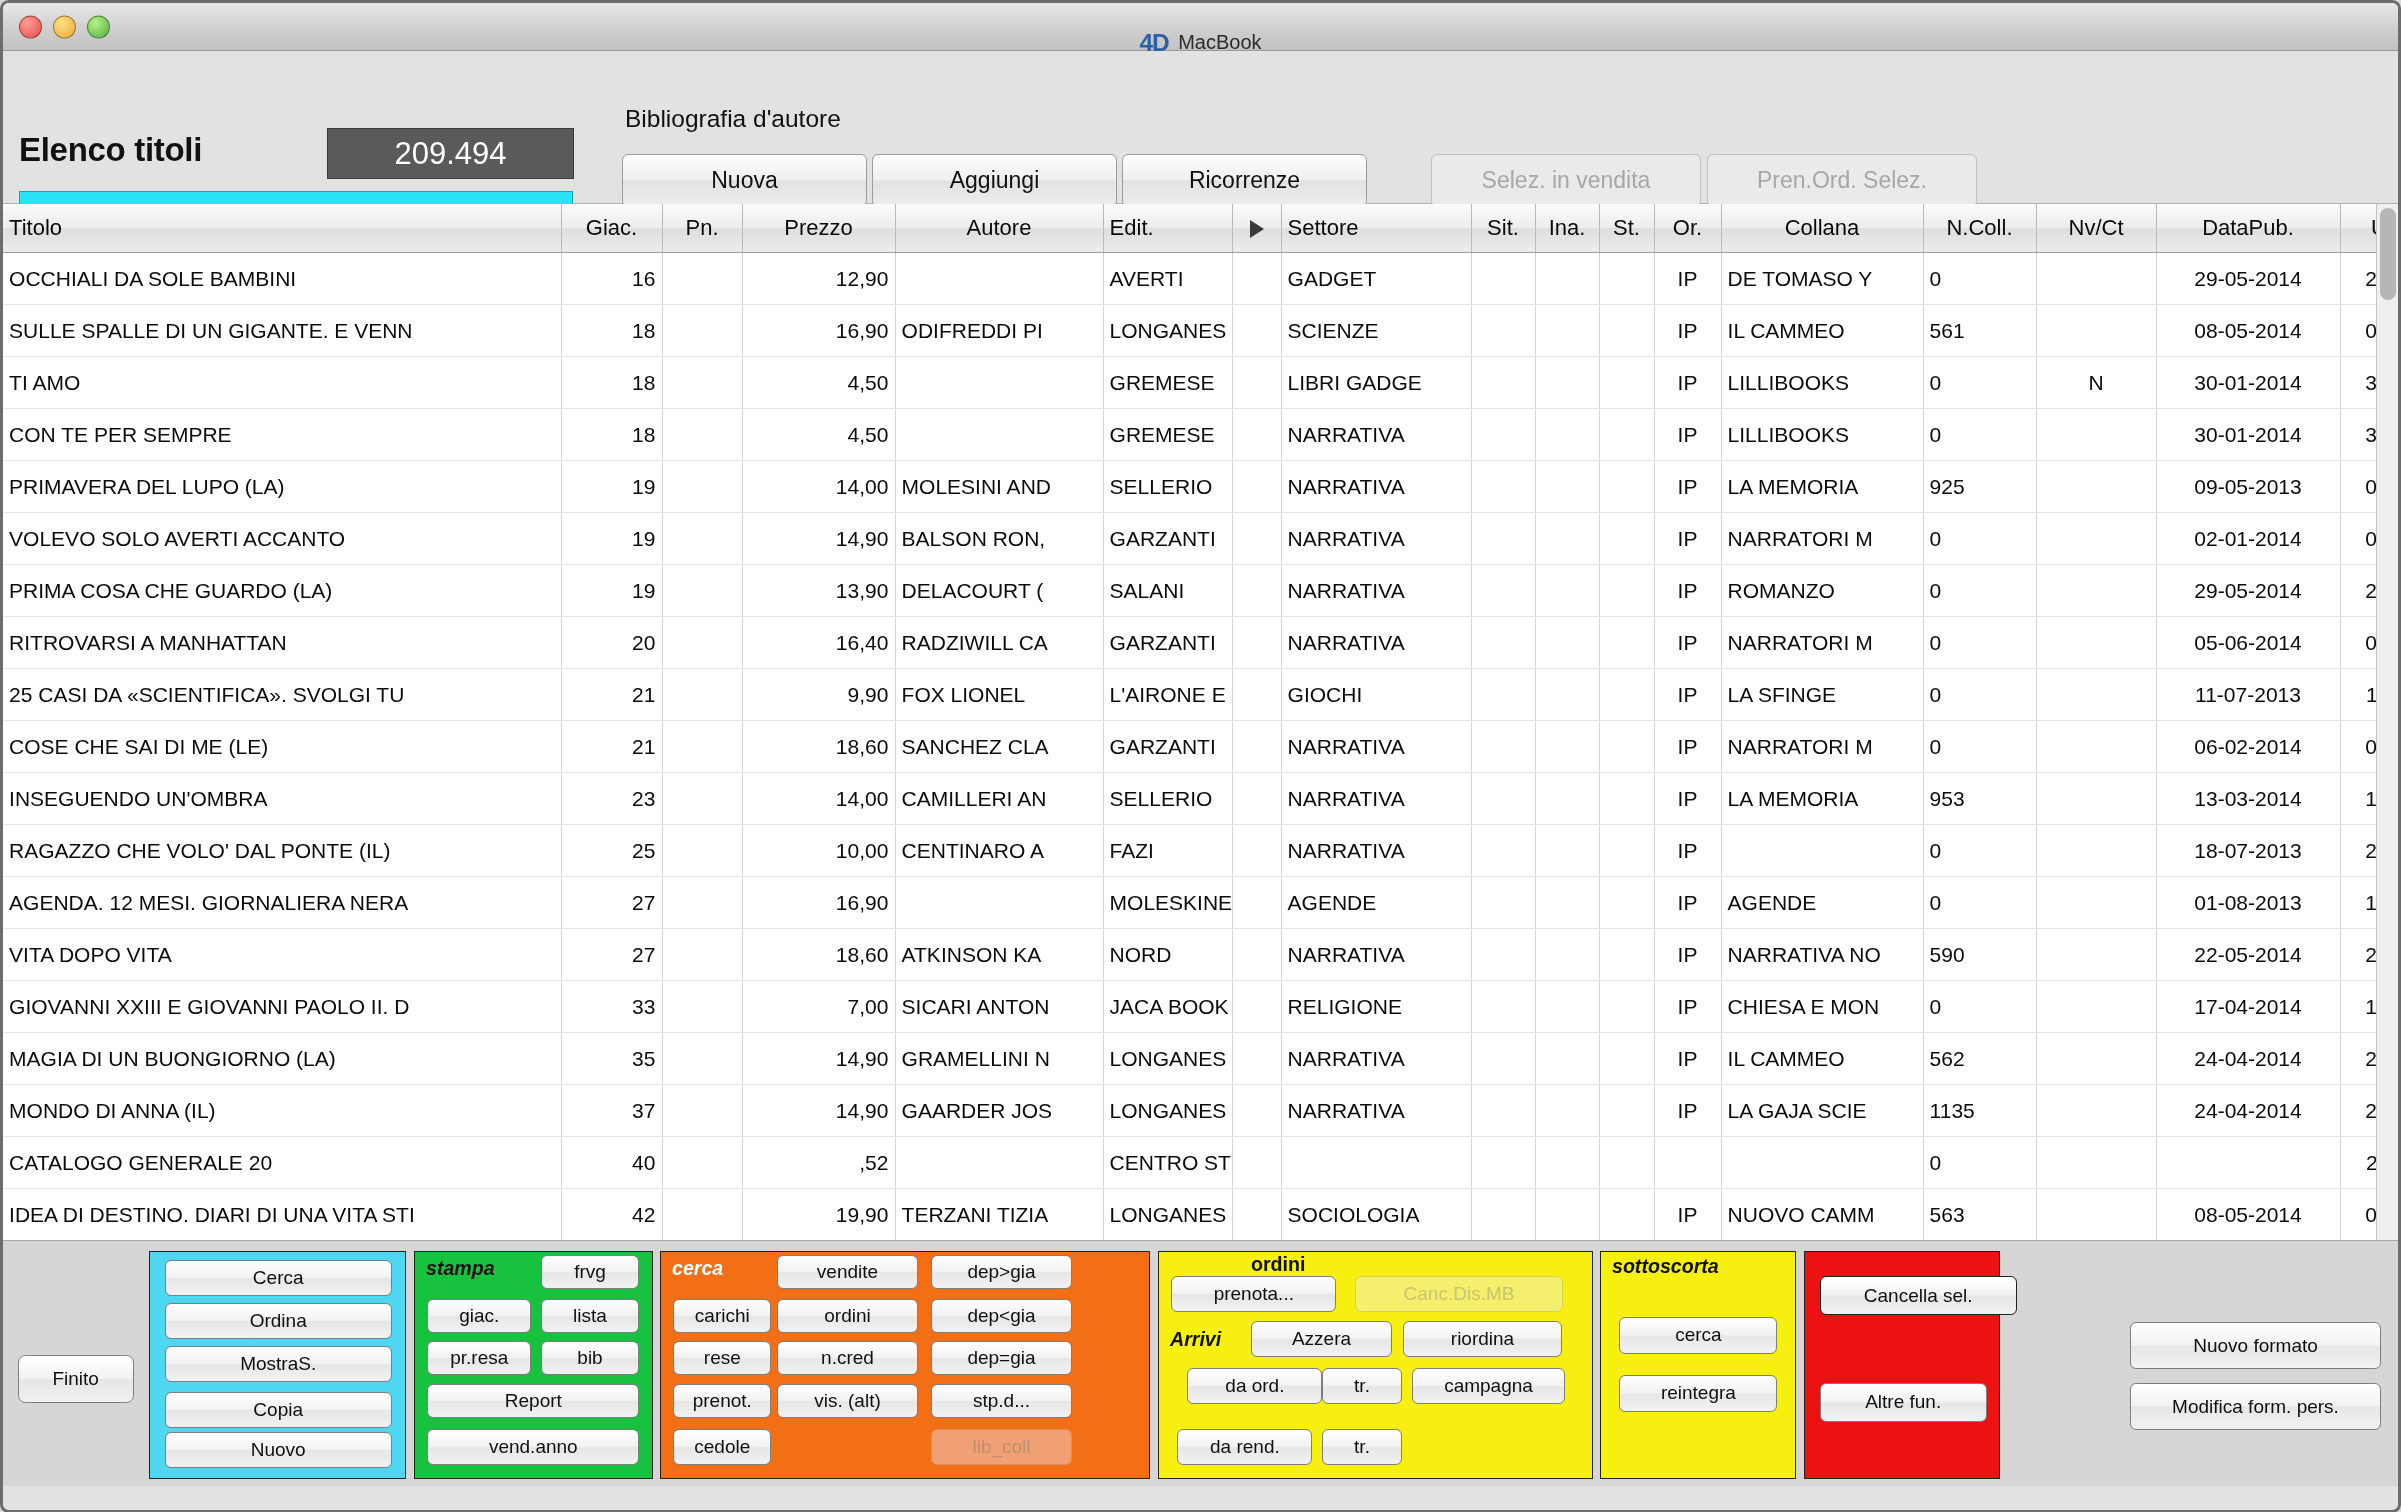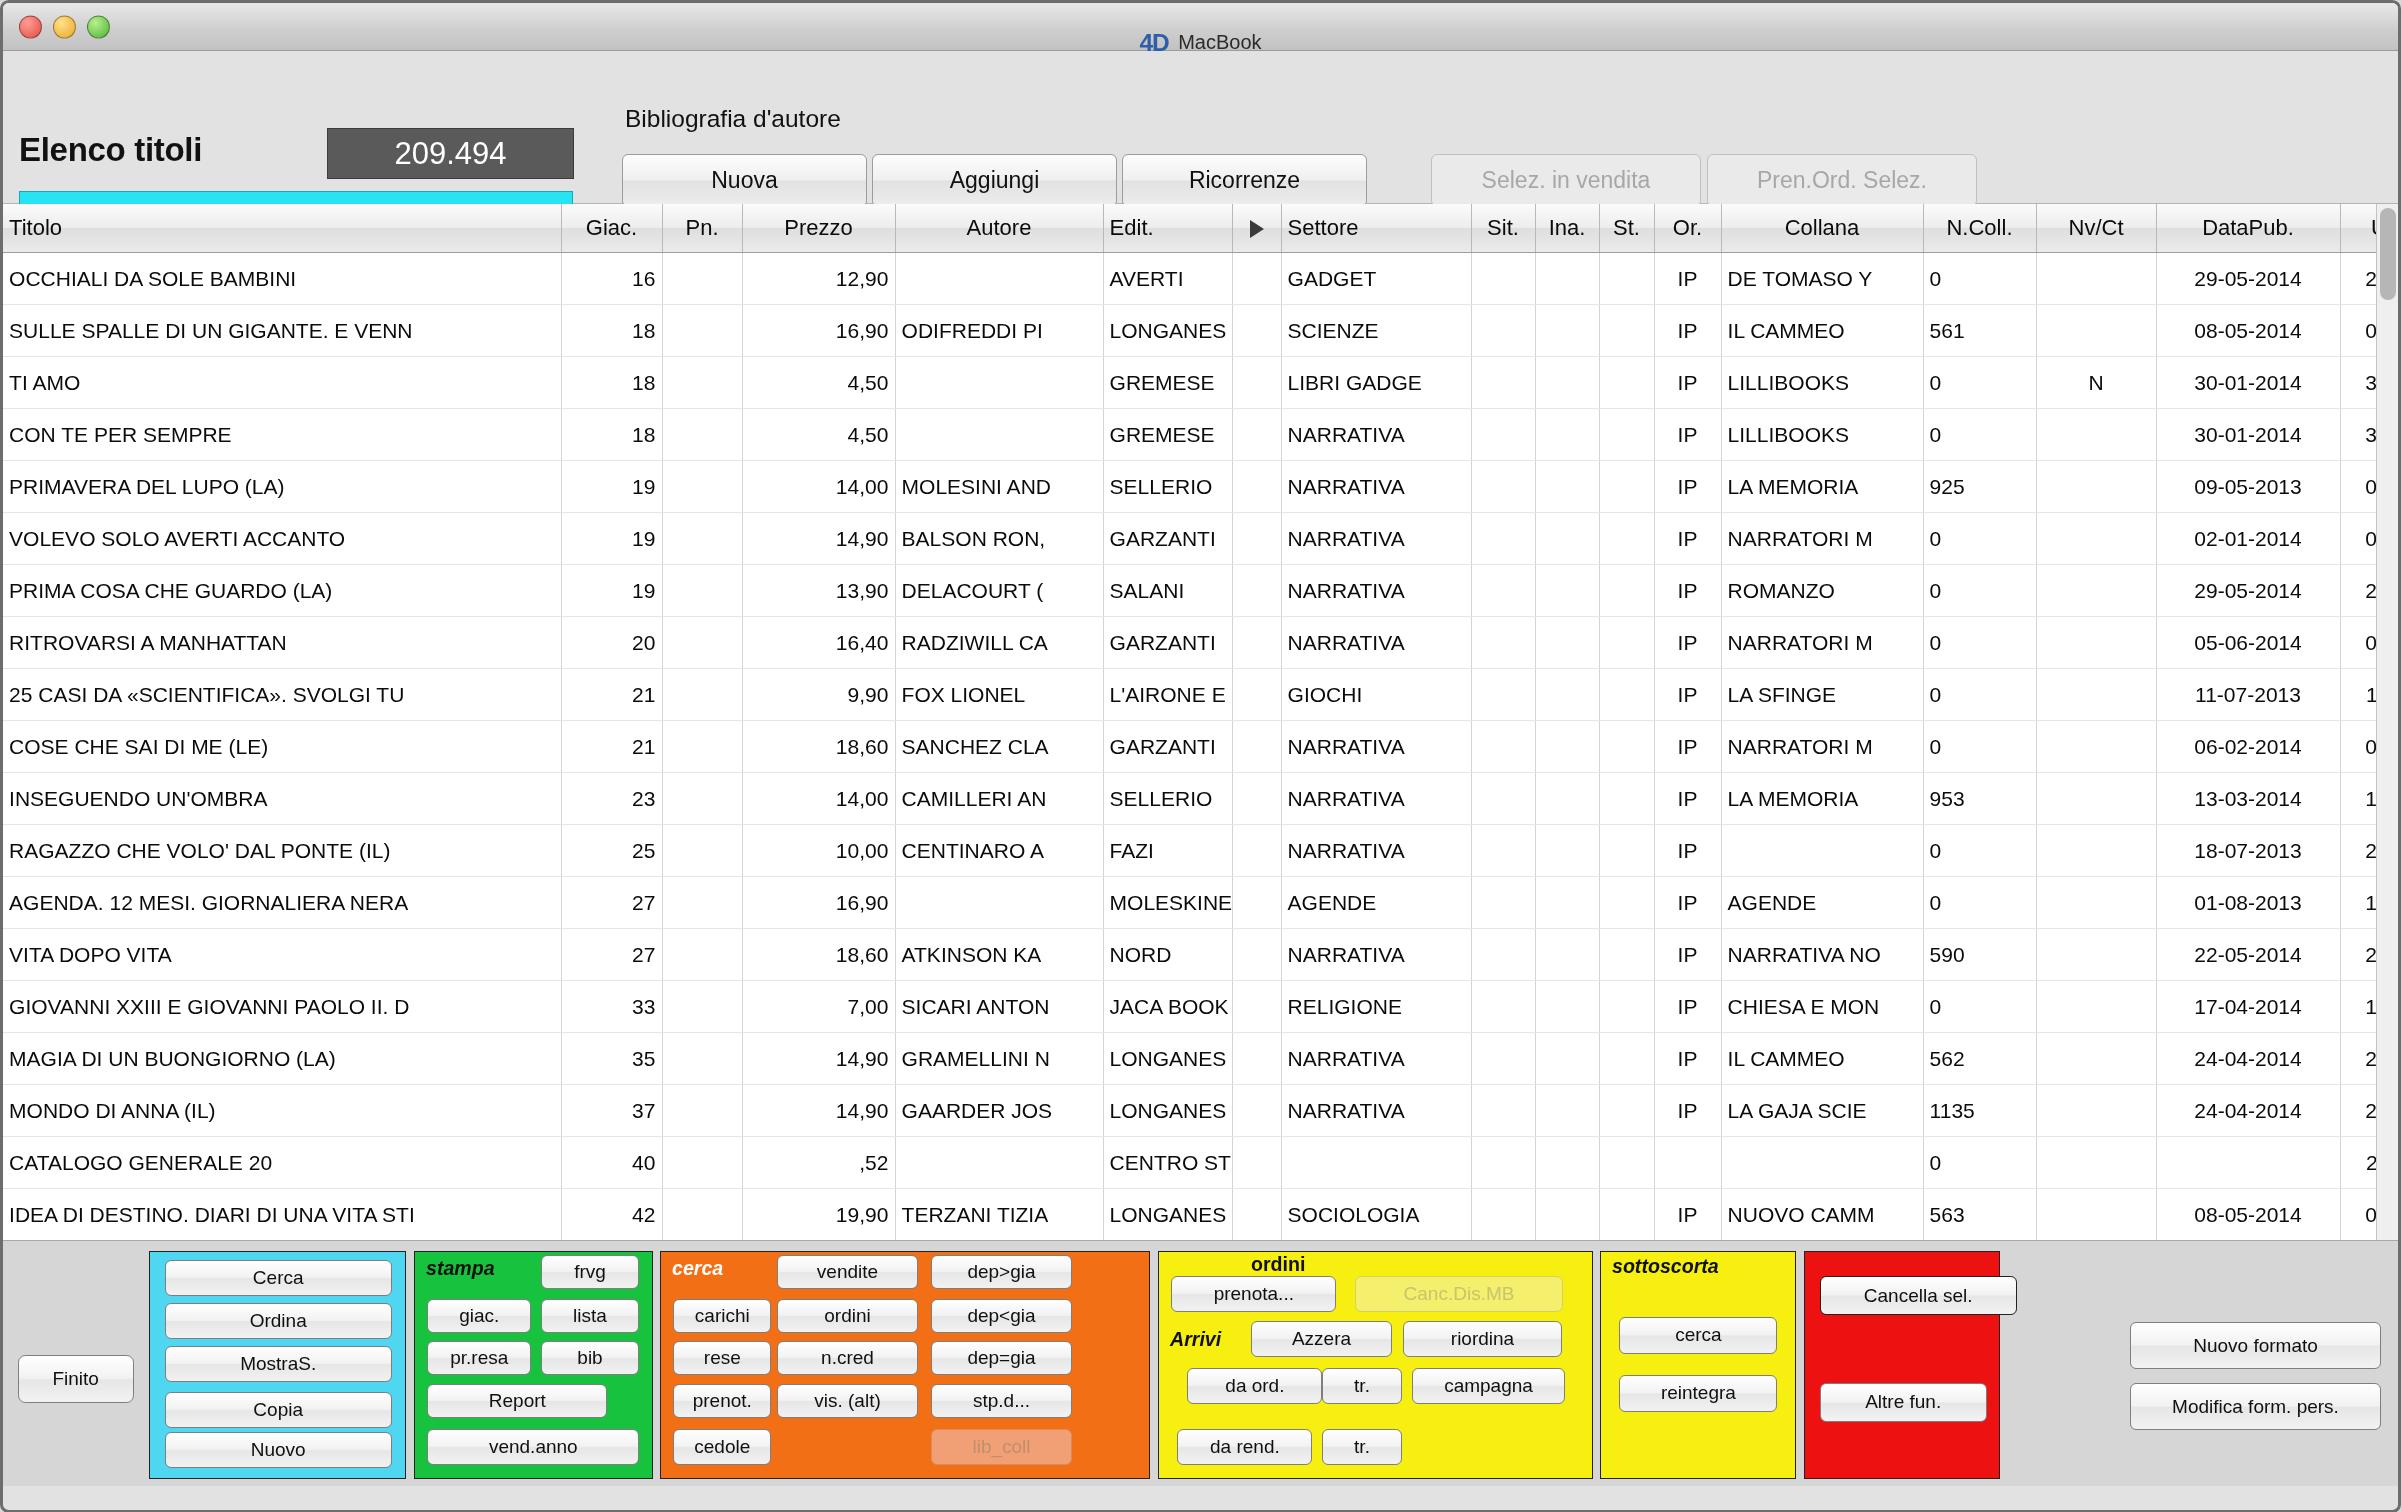--- a/index.html
+++ b/index.html
@@ -712,21 +712,21 @@
         <div class="mini" style="left:14.7px;top:180px;width:227px;height:36px;">Nuovo</div>
       </div>
 
       <div class="grp" id="g-stampa">
         <div class="grp-title" style="left:11px;top:4.9px;">stampa</div>
         <div class="mini" style="left:126px;top:3.7px;width:98px;height:34px;">frvg</div>
         <div class="mini" style="left:12.3px;top:47px;width:104px;height:34px;">giac.</div>
         <div class="mini" style="left:126px;top:47px;width:98px;height:34px;">lista</div>
         <div class="mini" style="left:12.3px;top:89px;width:104px;height:34px;text-align:center;">pr.resa</div>
         <div class="mini" style="left:126px;top:89px;width:98px;height:34px;">bib</div>
-        <div class="mini" style="left:12.3px;top:132px;width:180px;height:34px;">Report</div>
+        <div class="mini" style="left:12.3px;top:132px;width:212px;height:34px;">Report</div>
         <div class="mini" style="left:12.3px;top:177px;width:212px;height:36px;">vend.anno</div>
       </div>
 
       <div class="grp" id="g-cercao">
         <div class="grp-title" style="left:11px;top:4.9px;color:#ffffff;">cerca</div>
         <div class="mini" style="left:116px;top:3.7px;width:141px;height:34px;">vendite</div>
         <div class="mini" style="left:270px;top:3.7px;width:141px;height:34px;">dep&gt;gia</div>
         <div class="mini" style="left:12.3px;top:47px;width:98px;height:34px;">carichi</div>
         <div class="mini" style="left:116px;top:47px;width:141px;height:34px;">ordini</div>
         <div class="mini" style="left:270px;top:47px;width:141px;height:34px;">dep&lt;gia</div>

